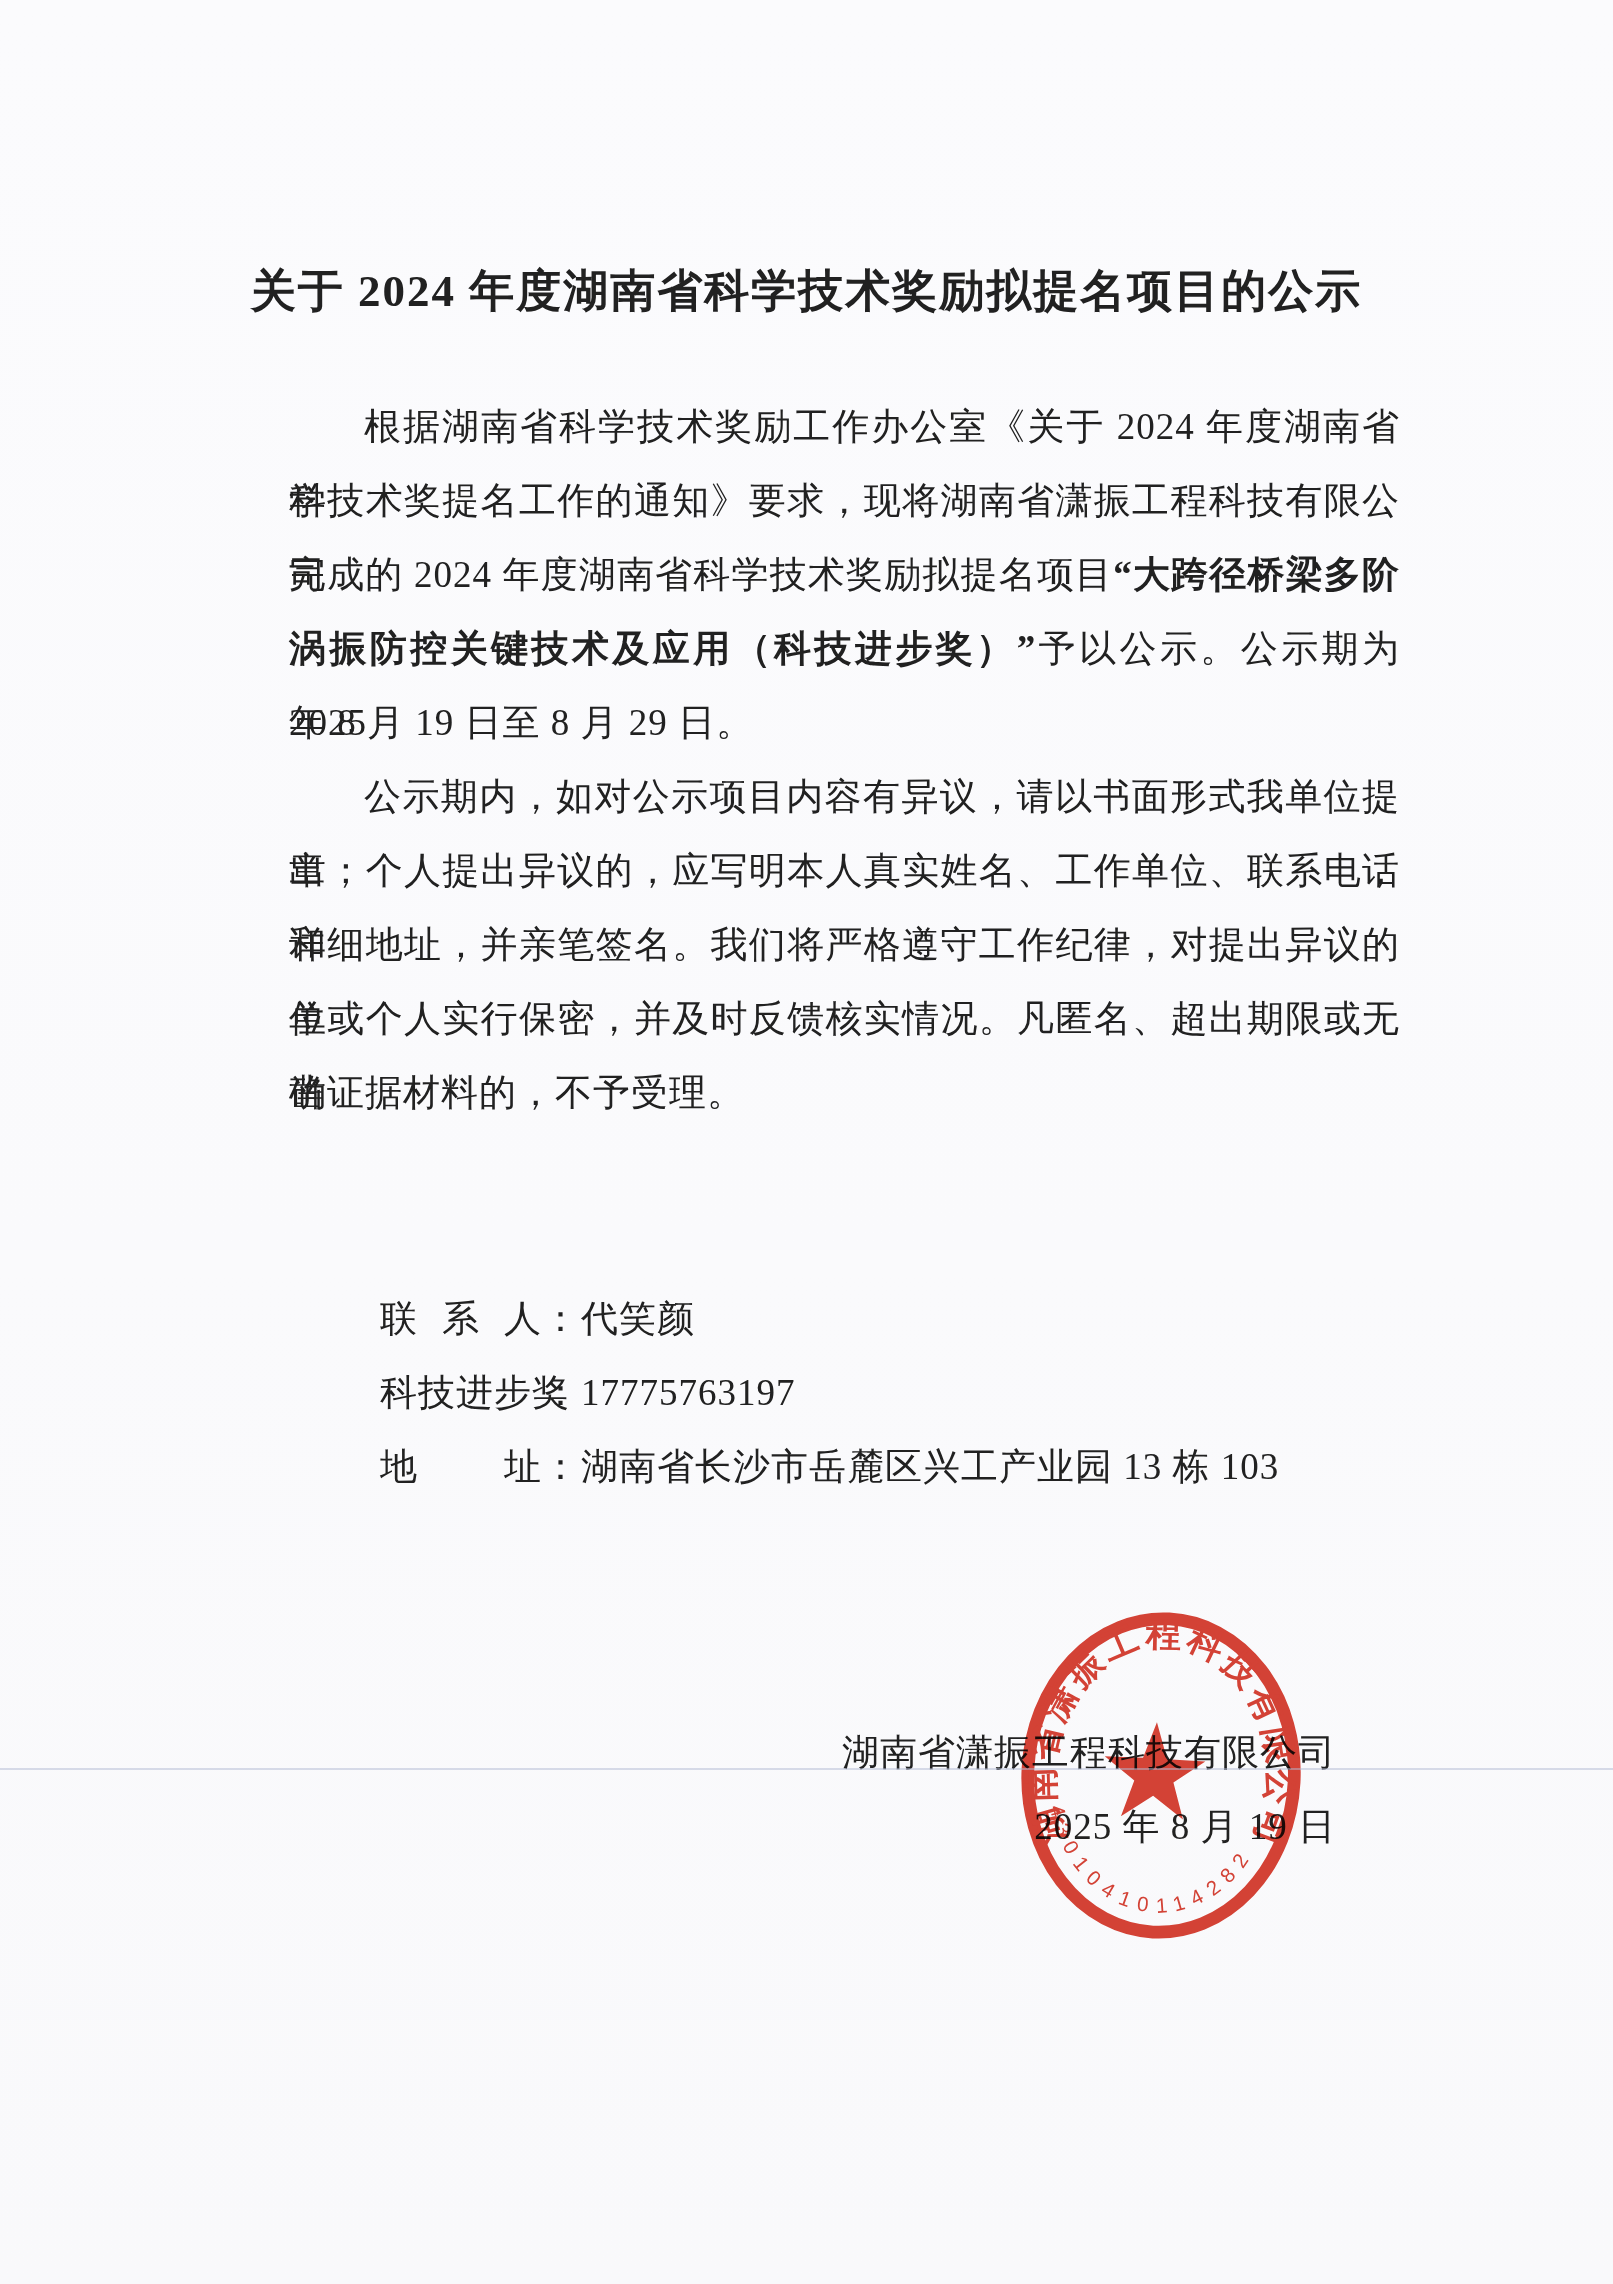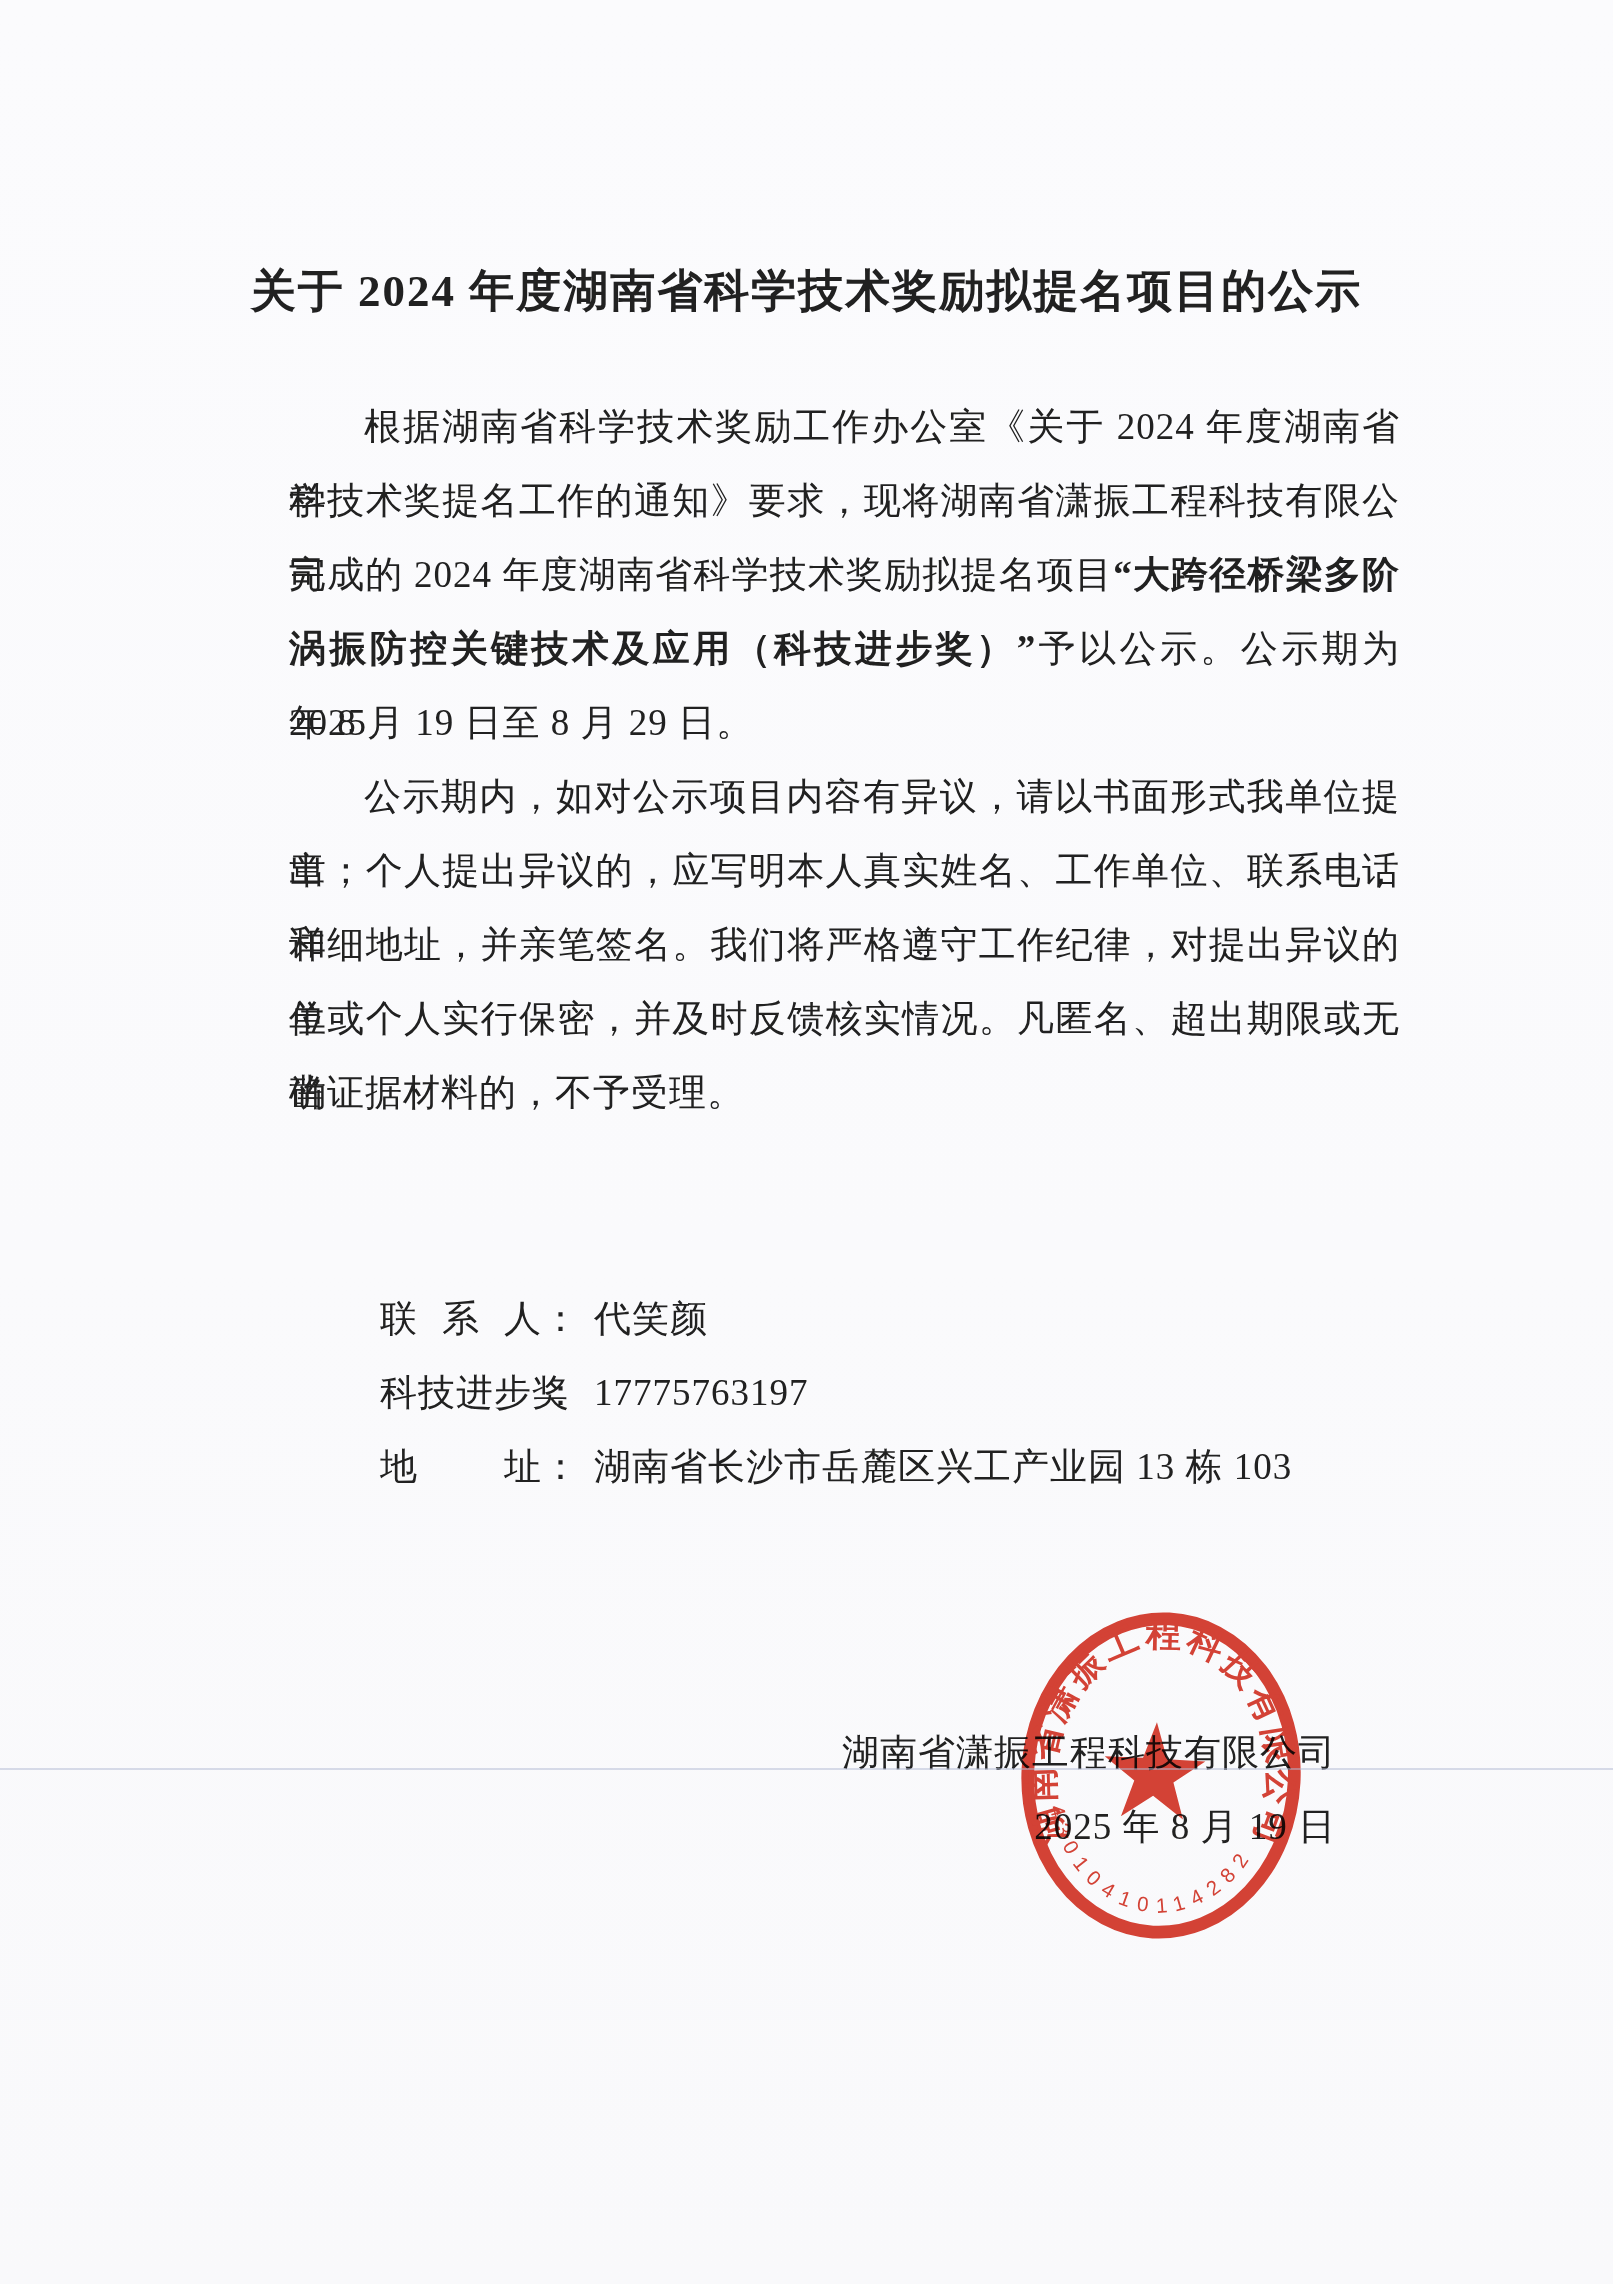--- a/index.html
+++ b/index.html
@@ -29,21 +29,21 @@
   .contacts{
     position:absolute;left:380px;top:1282px;
     font-size:37px;letter-spacing:1px;
   }
   .contact-row{height:74px;line-height:74px;white-space:nowrap;}
   .clabel{
     display:inline-block;width:162px;
     text-align:justify;text-align-last:justify;
     vertical-align:top;
   }
-  .cvalue{margin-left:14px;}
+  .cvalue{margin-left:1px;}
   .signature{
     position:absolute;top:1716px;right:277px;
     text-align:right;
     font-size:37px;letter-spacing:1px;
   }
   .signature .sig-line{height:74px;line-height:74px;white-space:nowrap;}
   .stamp{
     position:absolute;left:1017px;top:1607px;
     width:289px;height:338px;
     mix-blend-mode:multiply;

